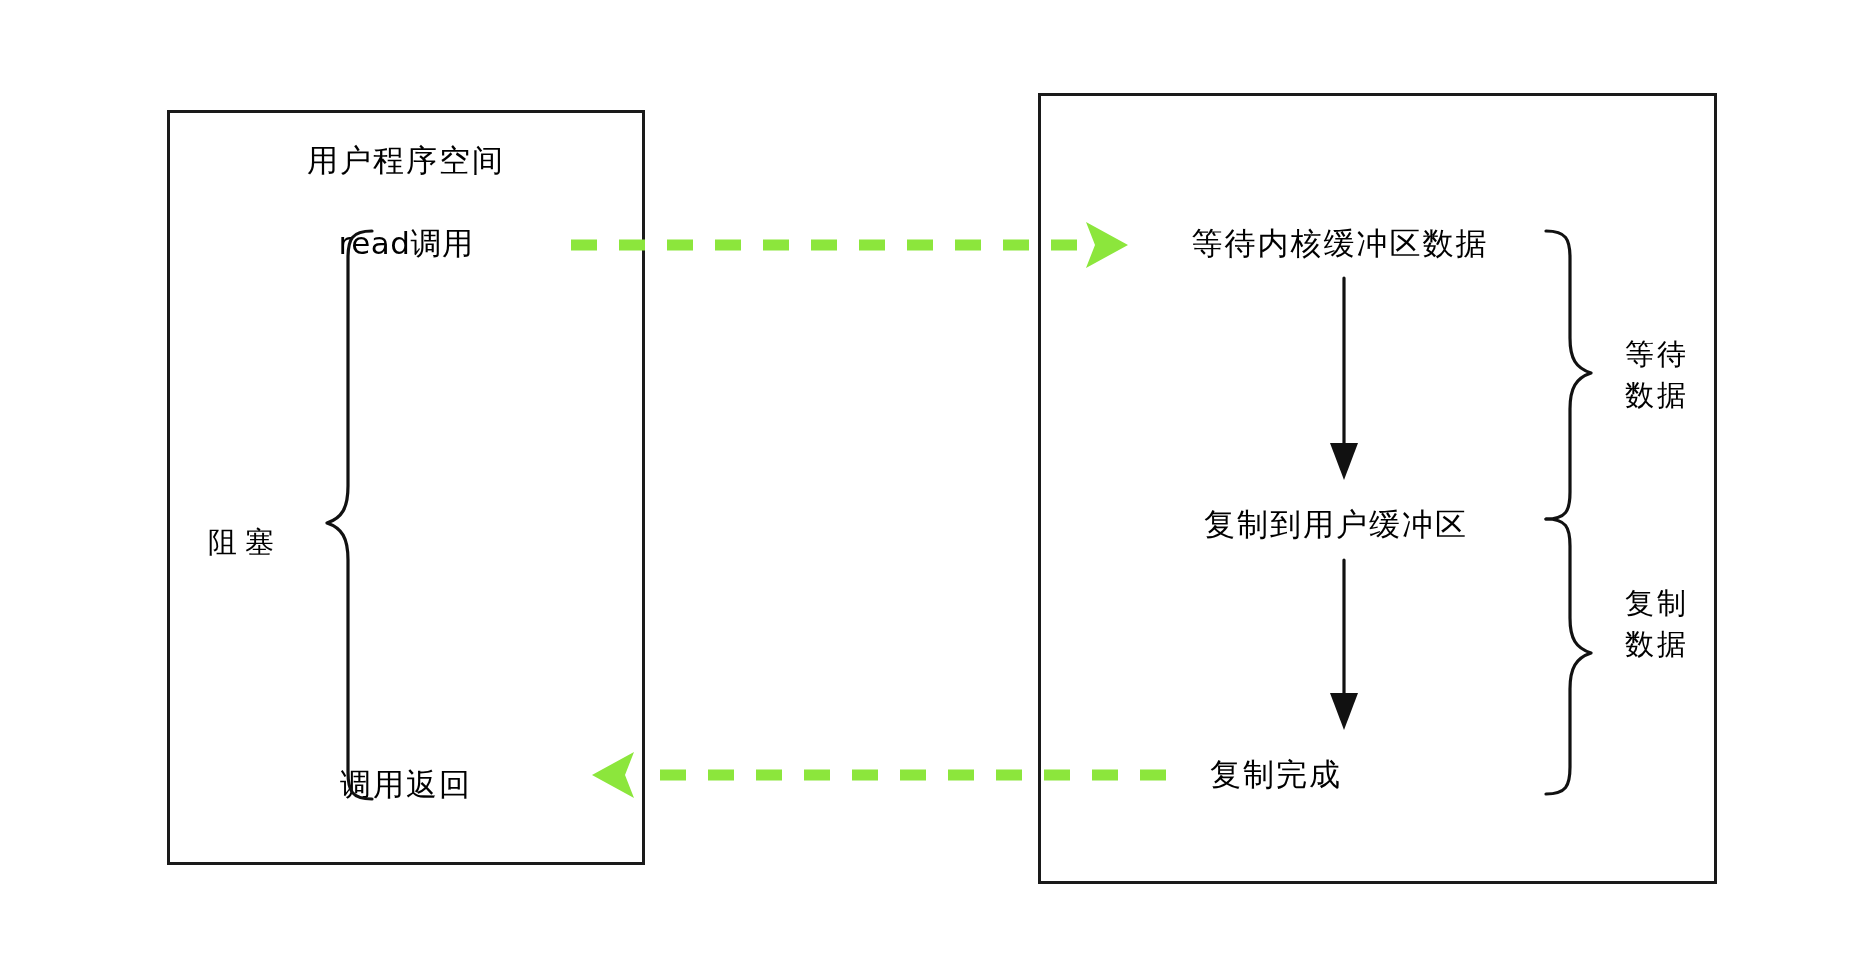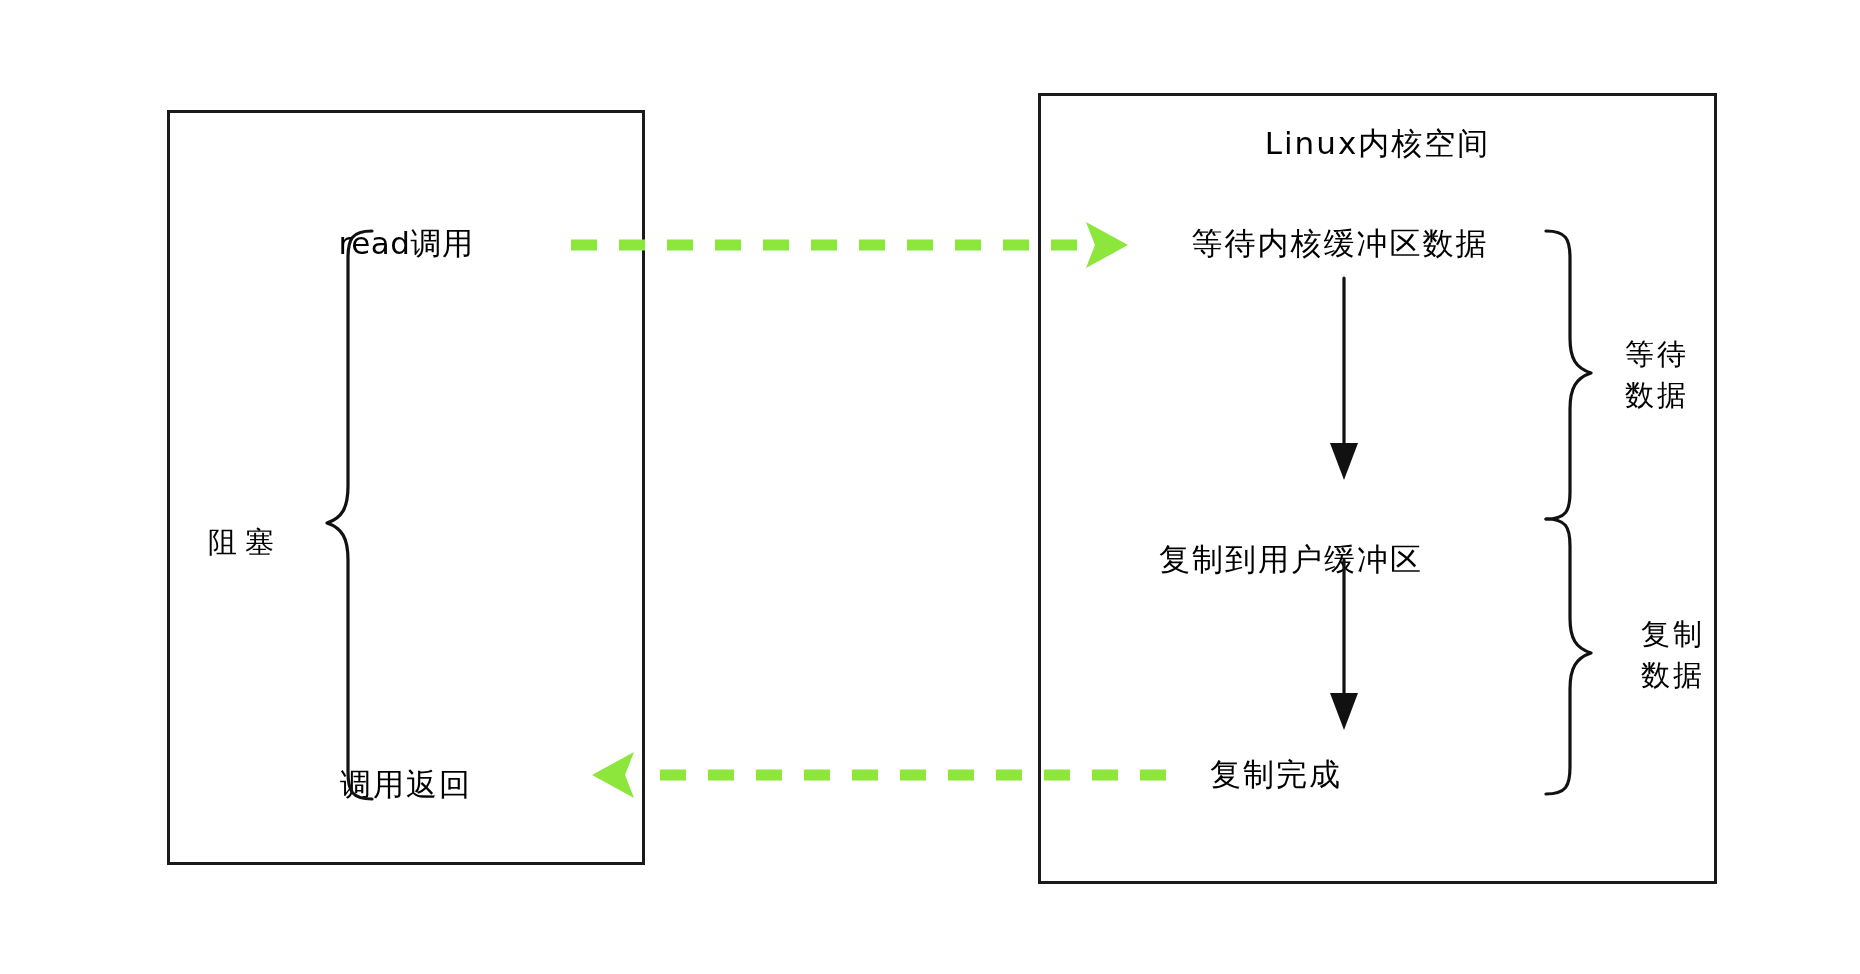--- a/index.html
+++ b/index.html
@@ -44,36 +44,36 @@
     white-space:nowrap;
     text-align:center;
     transform:translate(-50%,-50%);
   }
   .node.latin{ letter-spacing:0.5px; }
 
   
   #node-read      { left:406px; top:244px; }
   #node-return    { left:406px; top:785px; }
   #node-wait      { left:1340px; top:244px; }
-  #node-copy      { left:1291px; top:525px;margin-top:35px; }
+  #node-copy      { left:1336px; top:525px; }
   #node-done      { left:1276px; top:775px; }
 
   .brace-label{
     position:absolute;
     font-size:29px;
     color:#000;
     letter-spacing:3px;
     line-height:1.42;
     text-align:center;
     white-space:nowrap;
     transform:translate(-50%,-50%);
   }
   #label-block    { left:245px; top:543px; letter-spacing:8px;}
   #label-waitdata { left:1657px; top:375px;text-align:right; }
-  #label-copydata { left:1657px; top:655px;margin-left:16px; }
+  #label-copydata { left:1657px; top:624px; }
 
   svg.overlay{
     position:absolute;
     left:0; top:0;
     width:1860px;
     height:974px;
     pointer-events:none;
   }
   .ink{ fill:none; stroke:#111111; stroke-width:3.2; stroke-linecap:round; stroke-linejoin:round; }
   .ink-arrow{ fill:#111111; stroke:none; }
@@ -85,21 +85,21 @@
   }
 </style>
 </head>
 <body>
 
 <div id="stage">
 
   <div class="box" id="user-box"></div>
   <div class="box" id="kernel-box"></div>
 
-  <div class="box-title" id="kernel-title">Linux内核空间</div>
+  <div class="box-title" id="user-title">用户程序空间</div>
 
   <div class="node latin" id="node-read">read调用</div>
   <div class="node" id="node-return">调用返回</div>
 
   <div class="node" id="node-wait">等待内核缓冲区数据</div>
   <div class="node" id="node-copy">复制到用户缓冲区</div>
   <div class="node" id="node-done">复制完成</div>
 
   <div class="brace-label" id="label-block">阻塞</div>
 

